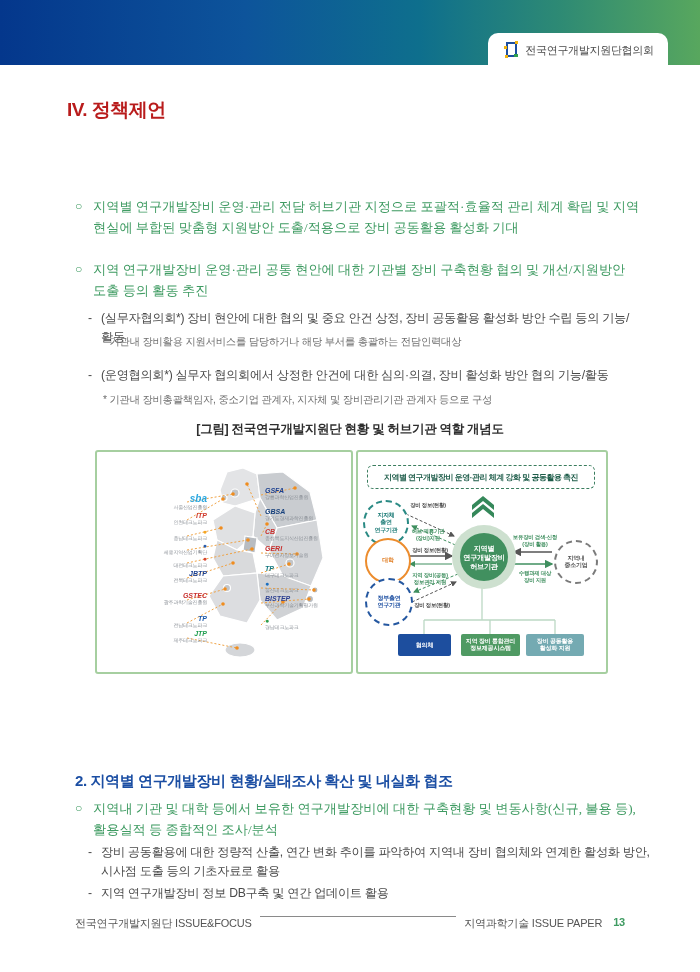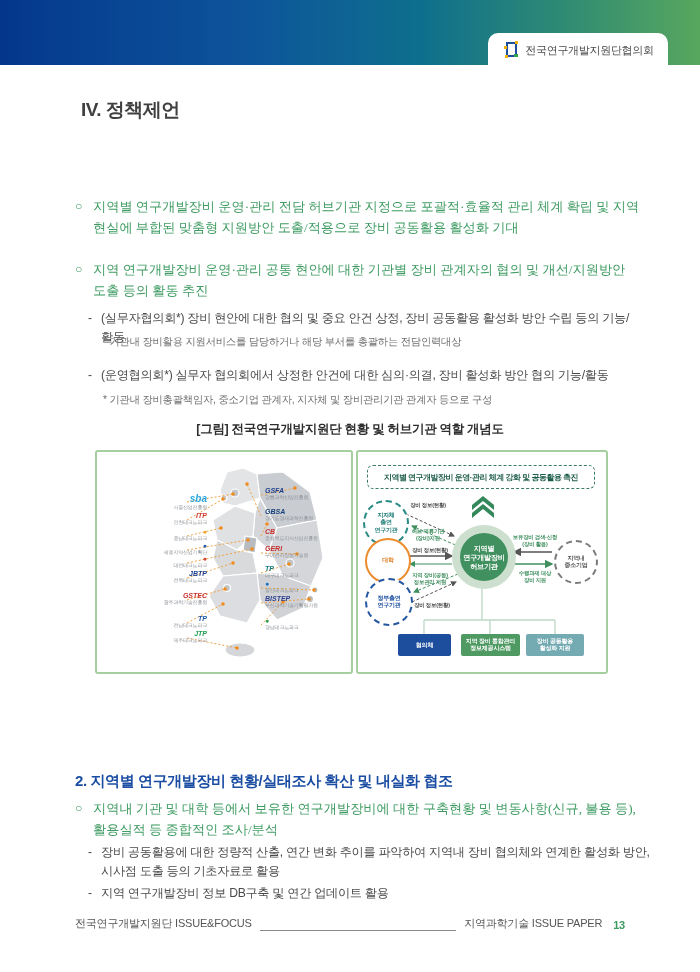--- a/index.html
+++ b/index.html
@@ -5,21 +5,21 @@
   html,body{margin:0;padding:0;background:#fff;}
   .page{position:relative;width:700px;height:972px;background:#fff;overflow:hidden;
         font-family:"Liberation Sans",sans-serif;}
   
   .topbar{position:absolute;left:0;top:0;width:700px;height:65px;
           background:linear-gradient(90deg,#04378c 0%,#0d549b 35%,#0e6f8d 60%,#2e8a74 80%,#58a75e 100%);}
   .logobox{position:absolute;left:488px;top:33px;width:180px;height:34px;background:#fff;
            border-radius:10px 10px 0 0;display:flex;align-items:center;justify-content:center;gap:5px;}
   .logotext{font-size:11px;font-weight:normal;color:#4a4a4a;letter-spacing:-0.3px;}
   
-  .title{position:absolute;left:81px;top:97px;font-size:19px;font-weight:bold;color:#404040;letter-spacing:-0.5px;}
+  .title{position:absolute;left:67px;top:97px;font-size:19px;font-weight:bold;color:#b91c1c;letter-spacing:-0.5px;}
   .sec-h{position:absolute;left:75px;font-size:15px;font-weight:bold;color:#1b4ea3;letter-spacing:-0.4px;}
   
   .gbullet{position:absolute;left:75px;width:572px;display:flex;gap:6px;
            font-family:"Liberation Serif",serif;font-size:13.2px;line-height:21px;color:#3f9b62;
            word-break:keep-all;}
   .gbullet .mk{flex:0 0 12px;font-size:12px;line-height:21px;}
   
   .dsub{position:absolute;left:88px;width:562px;display:flex;gap:6px;font-size:12.2px;line-height:19px;
         color:#4a4a4a;word-break:keep-all;letter-spacing:-0.3px;}
   .dsub .mk{flex:0 0 7px;}
@@ -59,21 +59,21 @@
           letter-spacing:-0.2px;font-weight:bold;}
   .dl-dark{color:#4a4a4a;}
   .dl-green{color:#3f8f5f;}
   .bbox{position:absolute;top:182px;height:22px;border-radius:2px;display:flex;align-items:center;
         justify-content:center;text-align:center;color:#fff;font-size:6px;line-height:7px;
         font-weight:bold;white-space:pre-line;letter-spacing:-0.2px;}
   .b1{left:40px;width:53px;background:#1d4e9e;}
   .b2{left:103px;width:59px;background:#4f9a63;}
   .b3{left:168px;width:58px;background:#74aab2;}
   
-  .footer{position:absolute;left:75px;top:916px;width:550px;display:flex;align-items:flex-end;gap:8px;
+  .footer{position:absolute;left:75px;top:916px;width:550px;display:flex;align-items:flex-start;gap:8px;
           font-size:11px;color:#555;letter-spacing:-0.2px;}
   .footer .rule{flex:1;border-top:1px solid #8a8a8a;height:0;}
   .footer .pg{color:#3f9b62;font-weight:bold;margin-left:3px;}
 </style>
 </head>
 <body>
 
 <div class="page">
 
   <div class="topbar"></div>
@@ -89,21 +89,21 @@
   </div>
 
   <div class="title">IV. 정책제언</div>
 
   <div class="gbullet" style="top:196px">
     <span class="mk">○</span>
     <span>지역별 연구개발장비 운영·관리 전담 허브기관 지정으로 포괄적·효율적 관리 체계 확립 및 지역 현실에 부합된 맞춤형 지원방안 도출/적용으로 장비 공동활용 활성화 기대</span>
   </div>
   <div class="gbullet" style="top:259px">
     <span class="mk">○</span>
-    <span>지역 연구개발장비 운영·관리 공통 현안에 대한 기관별 장비 관계자의 협의 및 개선/지원방안 도출 등의 활동 추진</span>
+    <span>지역 연구개발장비 운영·관리 공통 현안에 대한 기관별 장비 구축현황 협의 및 개선/지원방안 도출 등의 활동 추진</span>
   </div>
   <div class="dsub" style="top:309px">
     <span class="mk">-</span>
     <span>(실무자협의회*) 장비 현안에 대한 협의 및 중요 안건 상정, 장비 공동활용 활성화 방안 수립 등의 기능/활동</span>
   </div>
   <div class="note" style="top:334px">* 기관내 장비활용 지원서비스를 담당하거나 해당 부서를 총괄하는 전담인력대상</div>
   <div class="dsub" style="top:366px">
     <span class="mk">-</span>
     <span>(운영협의회*) 실무자 협의회에서 상정한 안건에 대한 심의·의결, 장비 활성화 방안 협의 기능/활동</span>
   </div>

